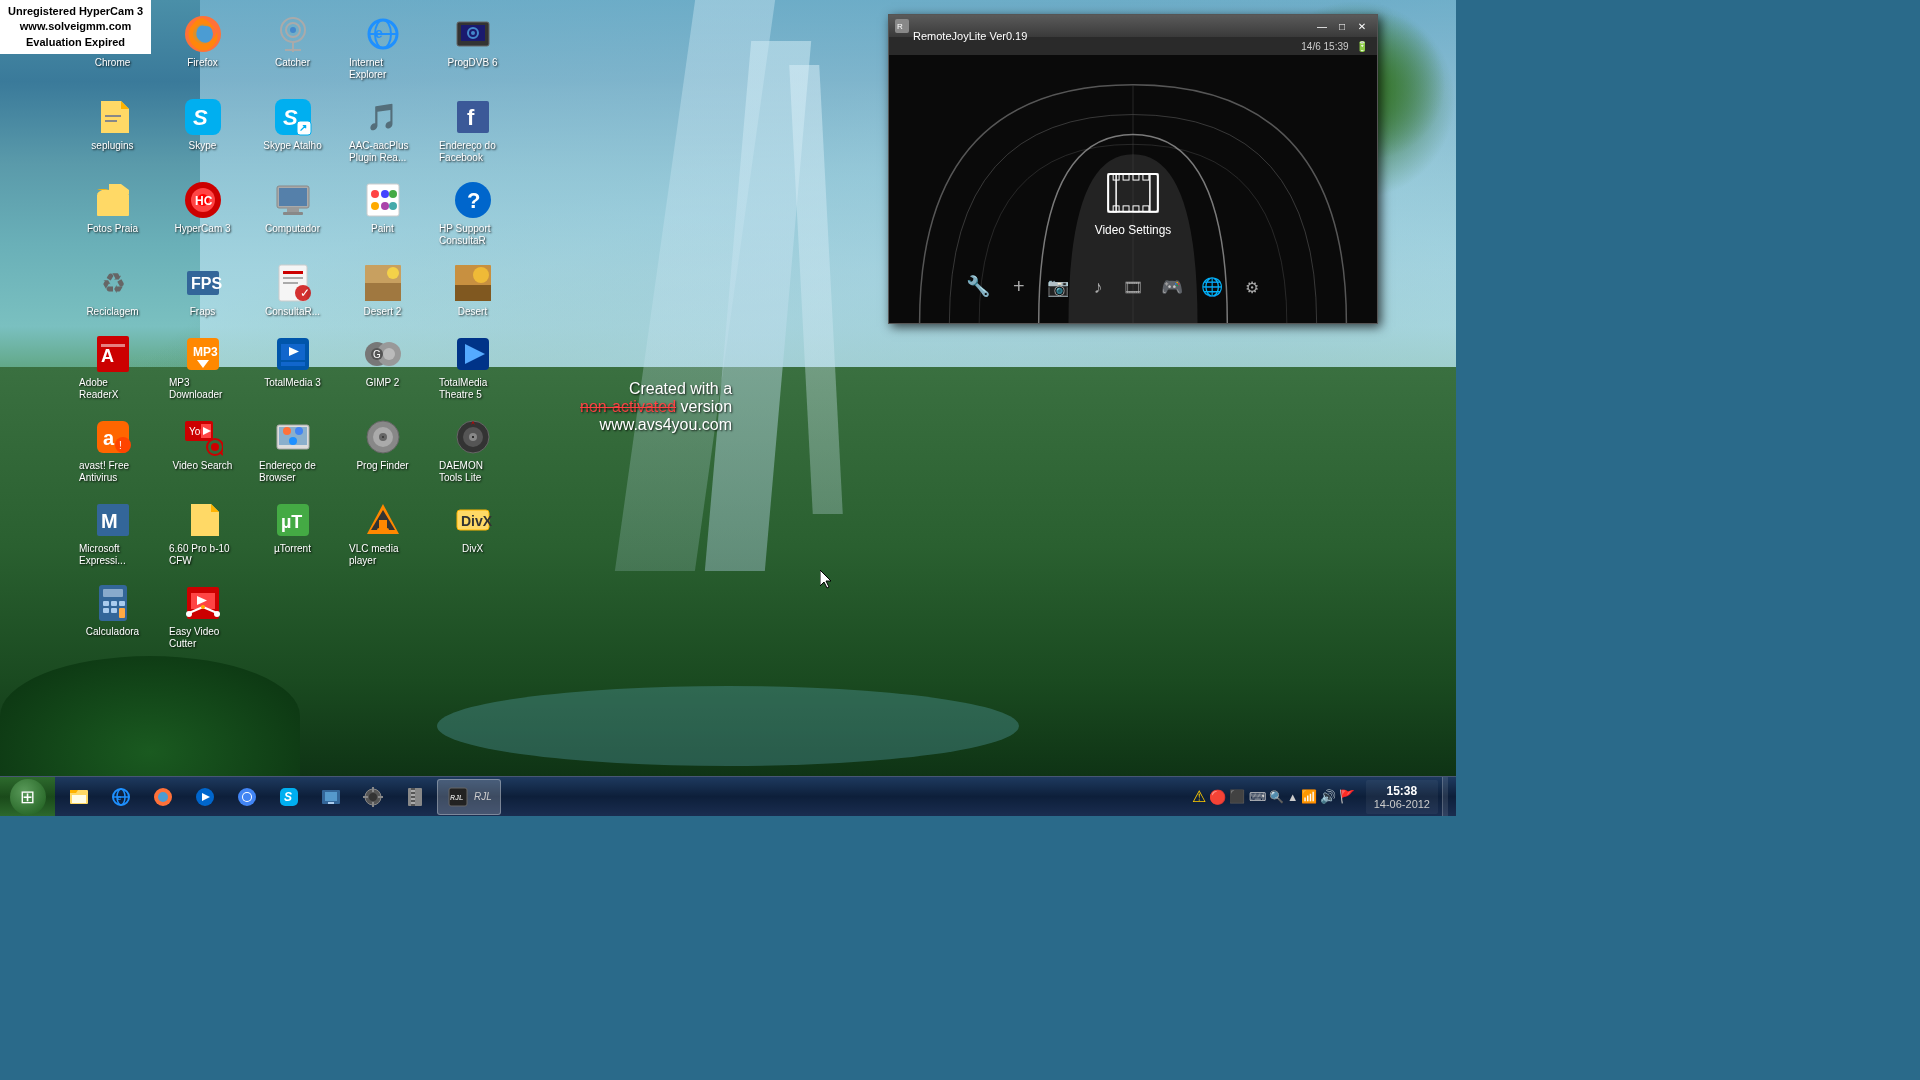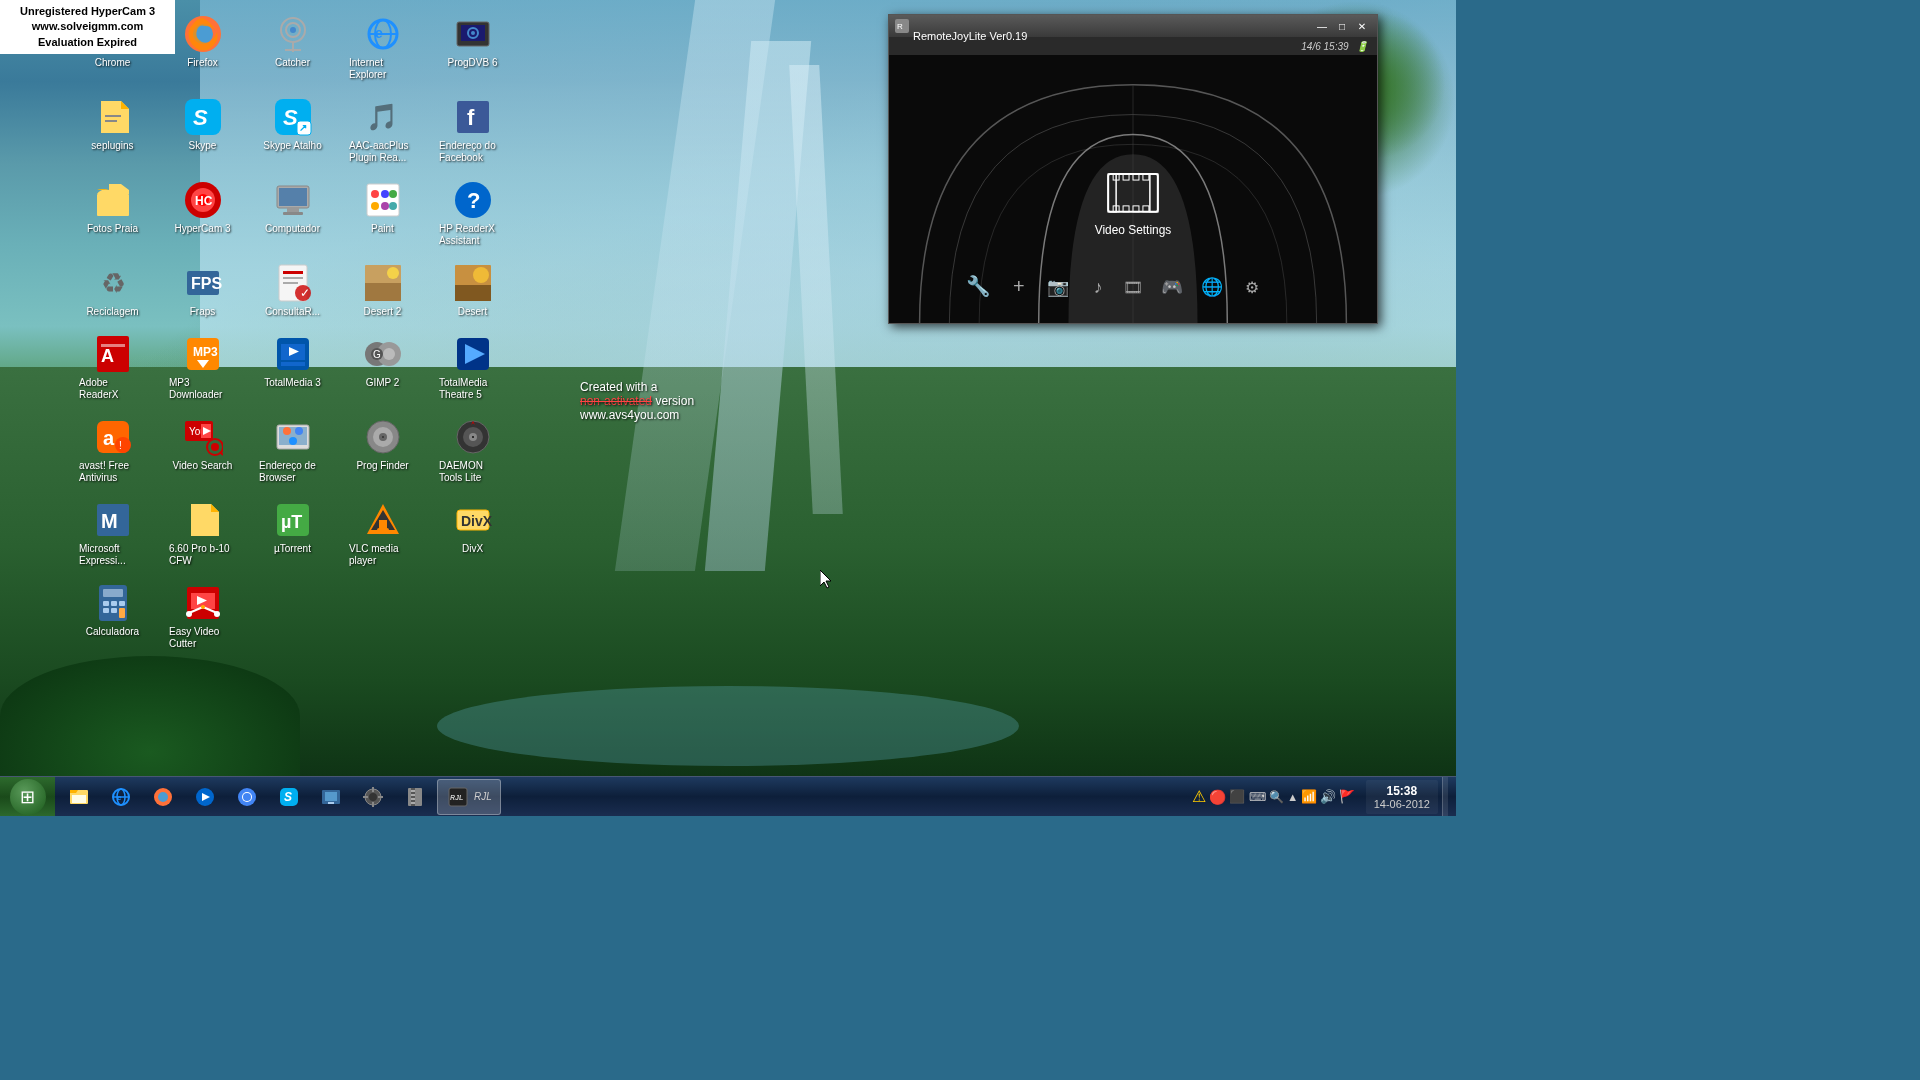--- a/index.html
+++ b/index.html
@@ -44,36 +44,36 @@
         radial-gradient(ellipse at 40% 60%, rgba(40,100,40,0.6) 0%, transparent 40%),
         radial-gradient(ellipse at 70% 70%, rgba(30,80,30,0.7) 0%, transparent 50%);
     }
 
     
     #watermark {
       position: absolute;
       top: 0;
       left: 0;
       background: white;
-      padding: 4px 20px;
+      padding: 4px 8px;
       font-size: 11px;
       font-weight: bold;
       color: black;
       text-align: center;
       line-height: 1.4;
       z-index: 10;
     }
 
     
     #avs-watermark {
       position: absolute;
       top: 380px;
       left: 580px;
-      text-align: left;
-      font-size: 12px;
+      text-align: right;
+      font-size: 16px;
       color: white;
       z-index: 5;
       text-shadow: 1px 1px 2px rgba(0,0,0,0.8);
     }
     #avs-watermark .non-activated {
       color: #ff4444;
       text-decoration: line-through;
     }
 
     
@@ -183,21 +183,20 @@
     }
 
     #remote-topbar {
       background: #2a2a2a;
       height: 18px;
       display: flex;
       align-items: center;
       justify-content: flex-end;
       padding: 0 8px;
       gap: 8px;
-      font-style: italic;
     }
 
     #remote-topbar span {
       color: #ccc;
       font-size: 10px;
     }
 
     #remote-content {
       background: #0d0d0d;
       height: calc(100% - 40px);
@@ -540,21 +539,21 @@
       <div class="icon-label">Paint</div>
     </div>
 
     <div class="desktop-icon">
       <div class="icon-img">
         <svg width="40" height="40" viewBox="0 0 40 40">
           <circle cx="20" cy="20" r="18" fill="#0066cc"></circle>
           <text x="14" y="28" font-size="22" fill="white" font-weight="bold">?</text>
         </svg>
       </div>
-      <div class="icon-label">HP ReaderX Assistant</div>
+      <div class="icon-label">HP Support ConsultaR</div>
     </div>
 
     <div class="desktop-icon">
       <div class="icon-img">
         <svg width="40" height="40" viewBox="0 0 40 40">
           <text x="8" y="30" font-size="28" fill="#666">♻</text>
         </svg>
       </div>
       <div class="icon-label">Reciclagem</div>
     </div>

